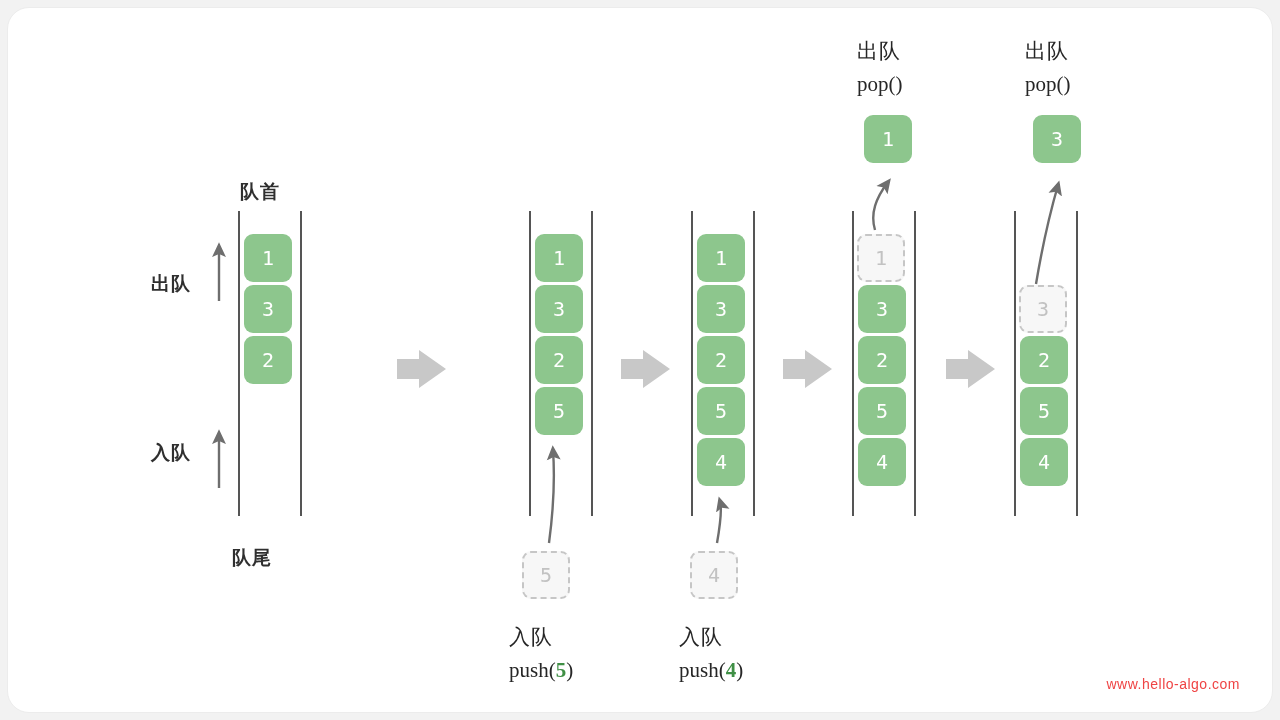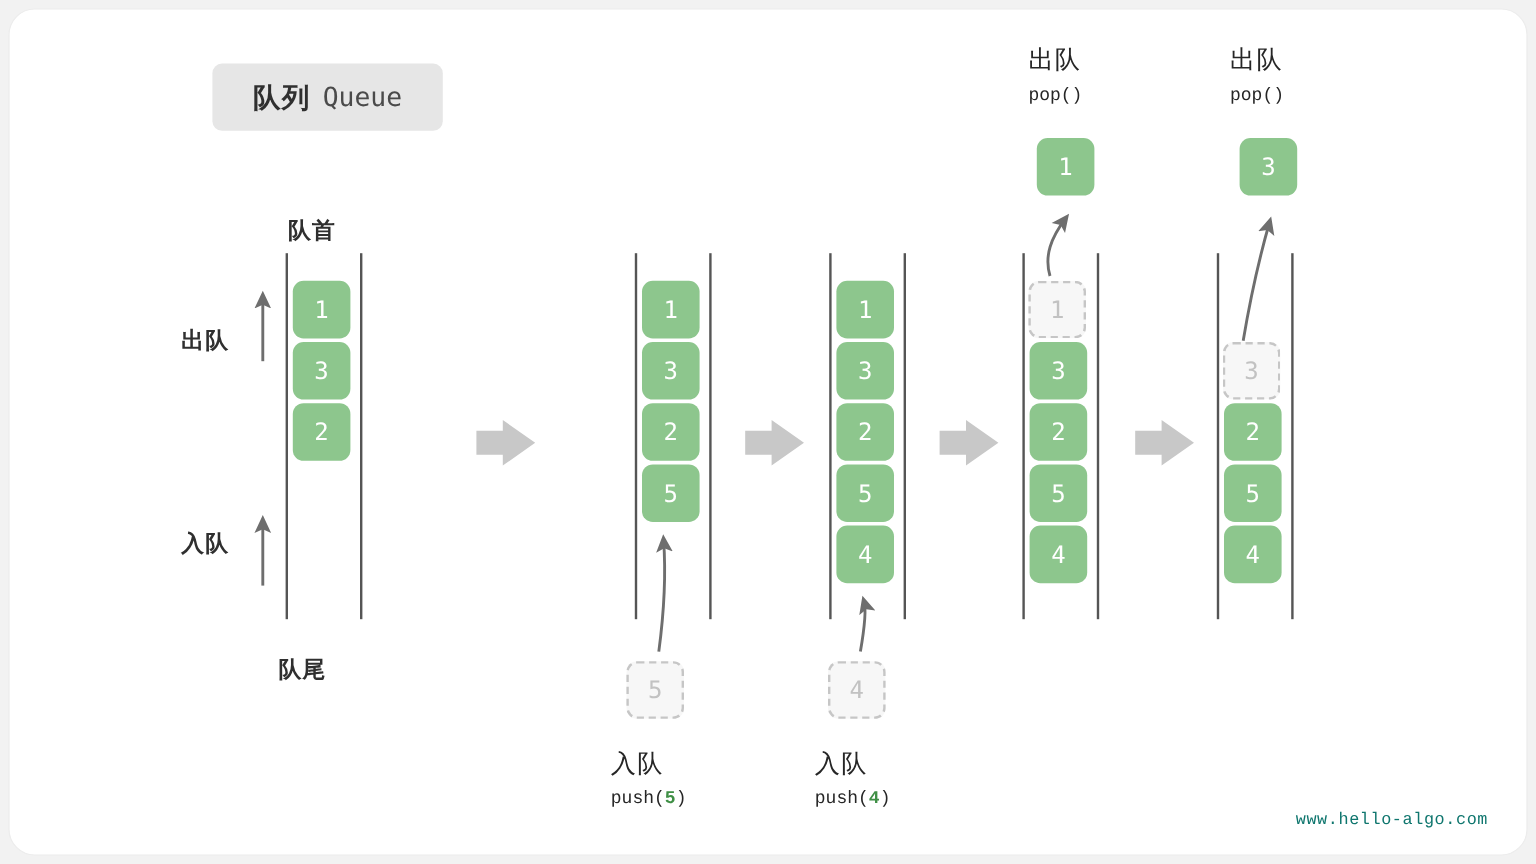--- a/index.html
+++ b/index.html
@@ -77,22 +77,22 @@
     line-height: 1.55;
   }
   .op-caption .cn {
     display: block;
     font-size: 21px;
     color: #262626;
     letter-spacing: 1px;
   }
   .op-caption .code {
     display: block;
-    font-family: Liberation Mono, monospace;
-    font-size: 15px;
+    font-family: Liberation Serif, serif;
+    font-size: 21px;
     color: #262626;
     letter-spacing: 0px;
   }
   .op-caption .code .num {
     color: #3f8f45;
     font-weight: bold;
   }
 
   
   .column { position: absolute; }
@@ -132,36 +132,32 @@
     width: 1266px;
     height: 706px;
     pointer-events: none;
   }
 
   
   #watermark {
     position: absolute;
     right: 32px;
     bottom: 20px;
-    font-family: Liberation Mono, monospace;
+    font-family: Liberation Sans, sans-serif;
     font-size: 14px;
-    color: #0f766e;
+    color: #ef4444;
     letter-spacing: 0.5px;
   }
 </style>
 </head>
 <body>
 
 <div id="canvas">
   <div id="card">
 
-    <div id="title-badge">
-      <span class="cn">队列</span>
-      <span class="en">Queue</span>
-    </div>
 
     <div class="column">
 
       <div class="cnlabel" style="left:232px; top:171px;">队首</div>
       <div class="cnlabel" style="left:224px; top:537px;">队尾</div>
       <div class="cnlabel" style="left:143px; top:263px;">出队</div>
       <div class="cnlabel" style="left:143px; top:432px;">入队</div>
 
       <div class="rail" style="left:230px; top:203px; height:305px;"></div>
       <div class="rail" style="left:292px; top:203px; height:305px;"></div>

